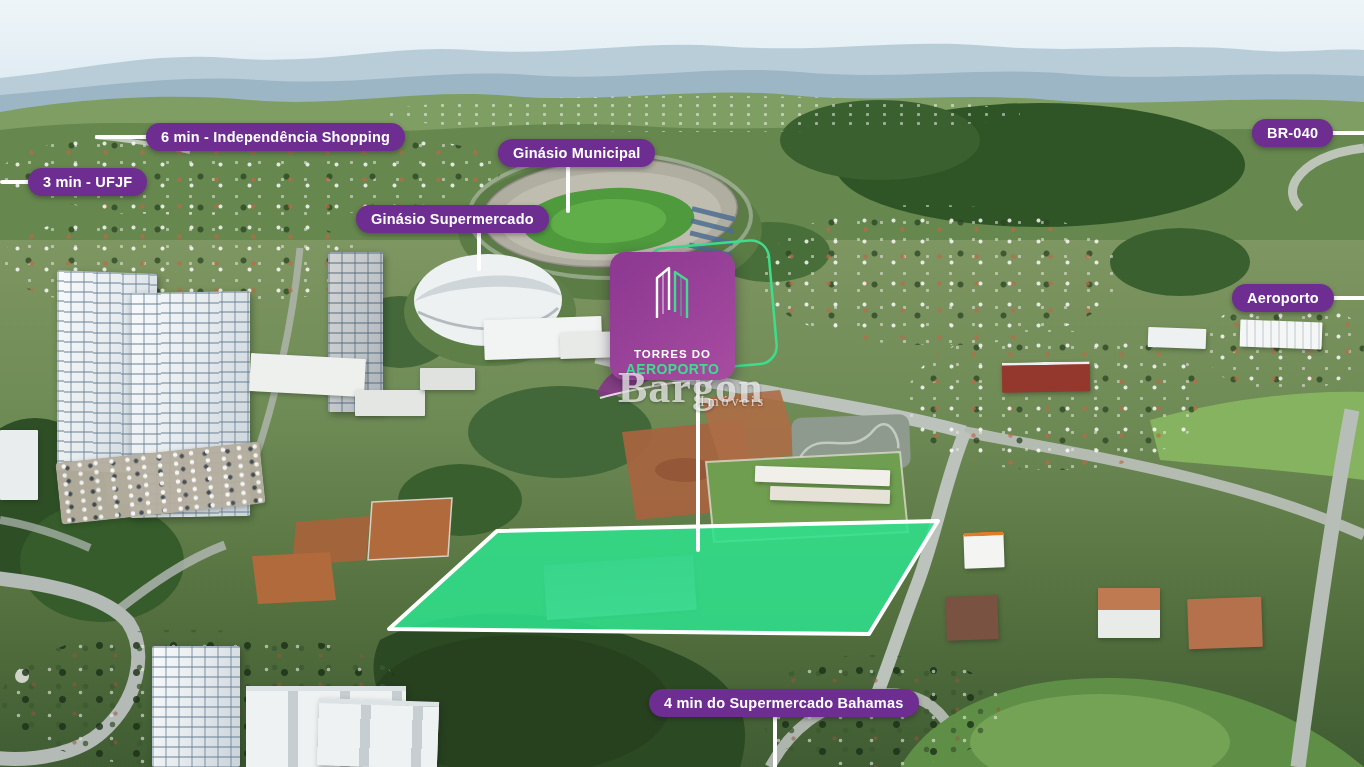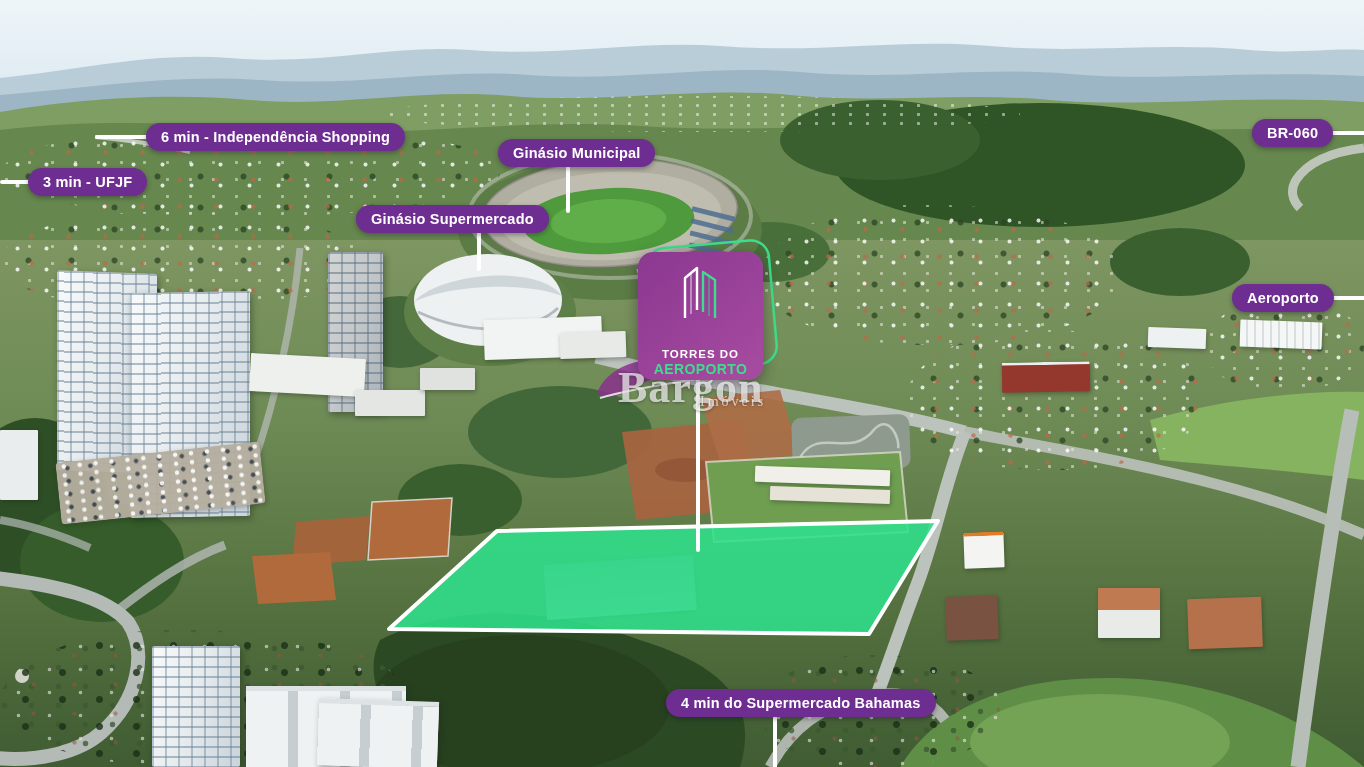--- a/index.html
+++ b/index.html
@@ -53,21 +53,21 @@
 
   
   .badge{height:28px;line-height:28px;padding:0 15px;border-radius:15px;
     background:var(--badge-purple,#6e2d90);color:#fff;font-weight:700;
     font-size:14.5px;letter-spacing:.2px;white-space:nowrap;
     box-shadow:0 2px 5px rgba(20,10,30,.35);z-index:60;}
   .plot{fill:var(--plot-green,#2fe08c);fill-opacity:.88;stroke:#fff;stroke-width:4;stroke-linejoin:round;}
   .pline{stroke:var(--pointer-white,#fff);stroke-width:4;stroke-linecap:round;}
   .gsq{fill:none;stroke:var(--accent-green,#3edd8c);stroke-width:2.5;}
 
-  .card{left:638px;top:252px;width:125px;height:128px;border-radius:15px;z-index:50;
+  .card{left:610px;top:252px;width:125px;height:128px;border-radius:15px;z-index:50;
     background:linear-gradient(140deg,var(--card-purple-1,#8e3992) 10%,var(--card-purple-2,#a44a9f) 90%);
     box-shadow:0 4px 14px rgba(40,10,50,.45);text-align:center;padding-left:36px;}
   .card .ico{left:34px;top:8px;}
   .card .l1{left:0;top:96px;width:125px;color:#fff;font-size:11.5px;font-weight:600;letter-spacing:1px;}
   .card .l2{left:0;top:109px;width:125px;color:var(--accent-green,#3edd8c);font-size:14px;font-weight:800;letter-spacing:.4px;}
 
   .wm{z-index:56;color:rgba(255,255,255,.68);font-family:"Liberation Serif",serif;
       text-shadow:0 1px 3px rgba(20,20,30,.35);white-space:nowrap;}
   .wm.brand{left:618px;top:362px;font-size:44px;font-weight:700;letter-spacing:1px;}
   .wm.sub{left:700px;top:394px;font-size:14px;letter-spacing:3px;}
@@ -216,17 +216,17 @@
     <div class="l2">AEROPORTO</div>
   </div>
 
   <div class="wm brand">Bargon</div>
   <div class="wm sub">Imóveis</div>
 
   <div class="badge" style="left:146px;top:123px">6 min - Independência Shopping</div>
   <div class="badge" style="left:28px;top:168px">3 min - UFJF</div>
   <div class="badge" style="left:498px;top:139px">Ginásio Municipal</div>
   <div class="badge" style="left:356px;top:205px">Ginásio Supermercado</div>
-  <div class="badge" style="left:1252px;top:119px">BR-060</div>
+  <div class="badge" style="left:1252px;top:119px">BR-040</div>
   <div class="badge" style="left:1232px;top:284px">Aeroporto</div>
-  <div class="badge" style="left:666px;top:689px">4 min do Supermercado Bahamas</div>
+  <div class="badge" style="left:649px;top:689px">4 min do Supermercado Bahamas</div>
 
 </div>
 
 </body></html>

